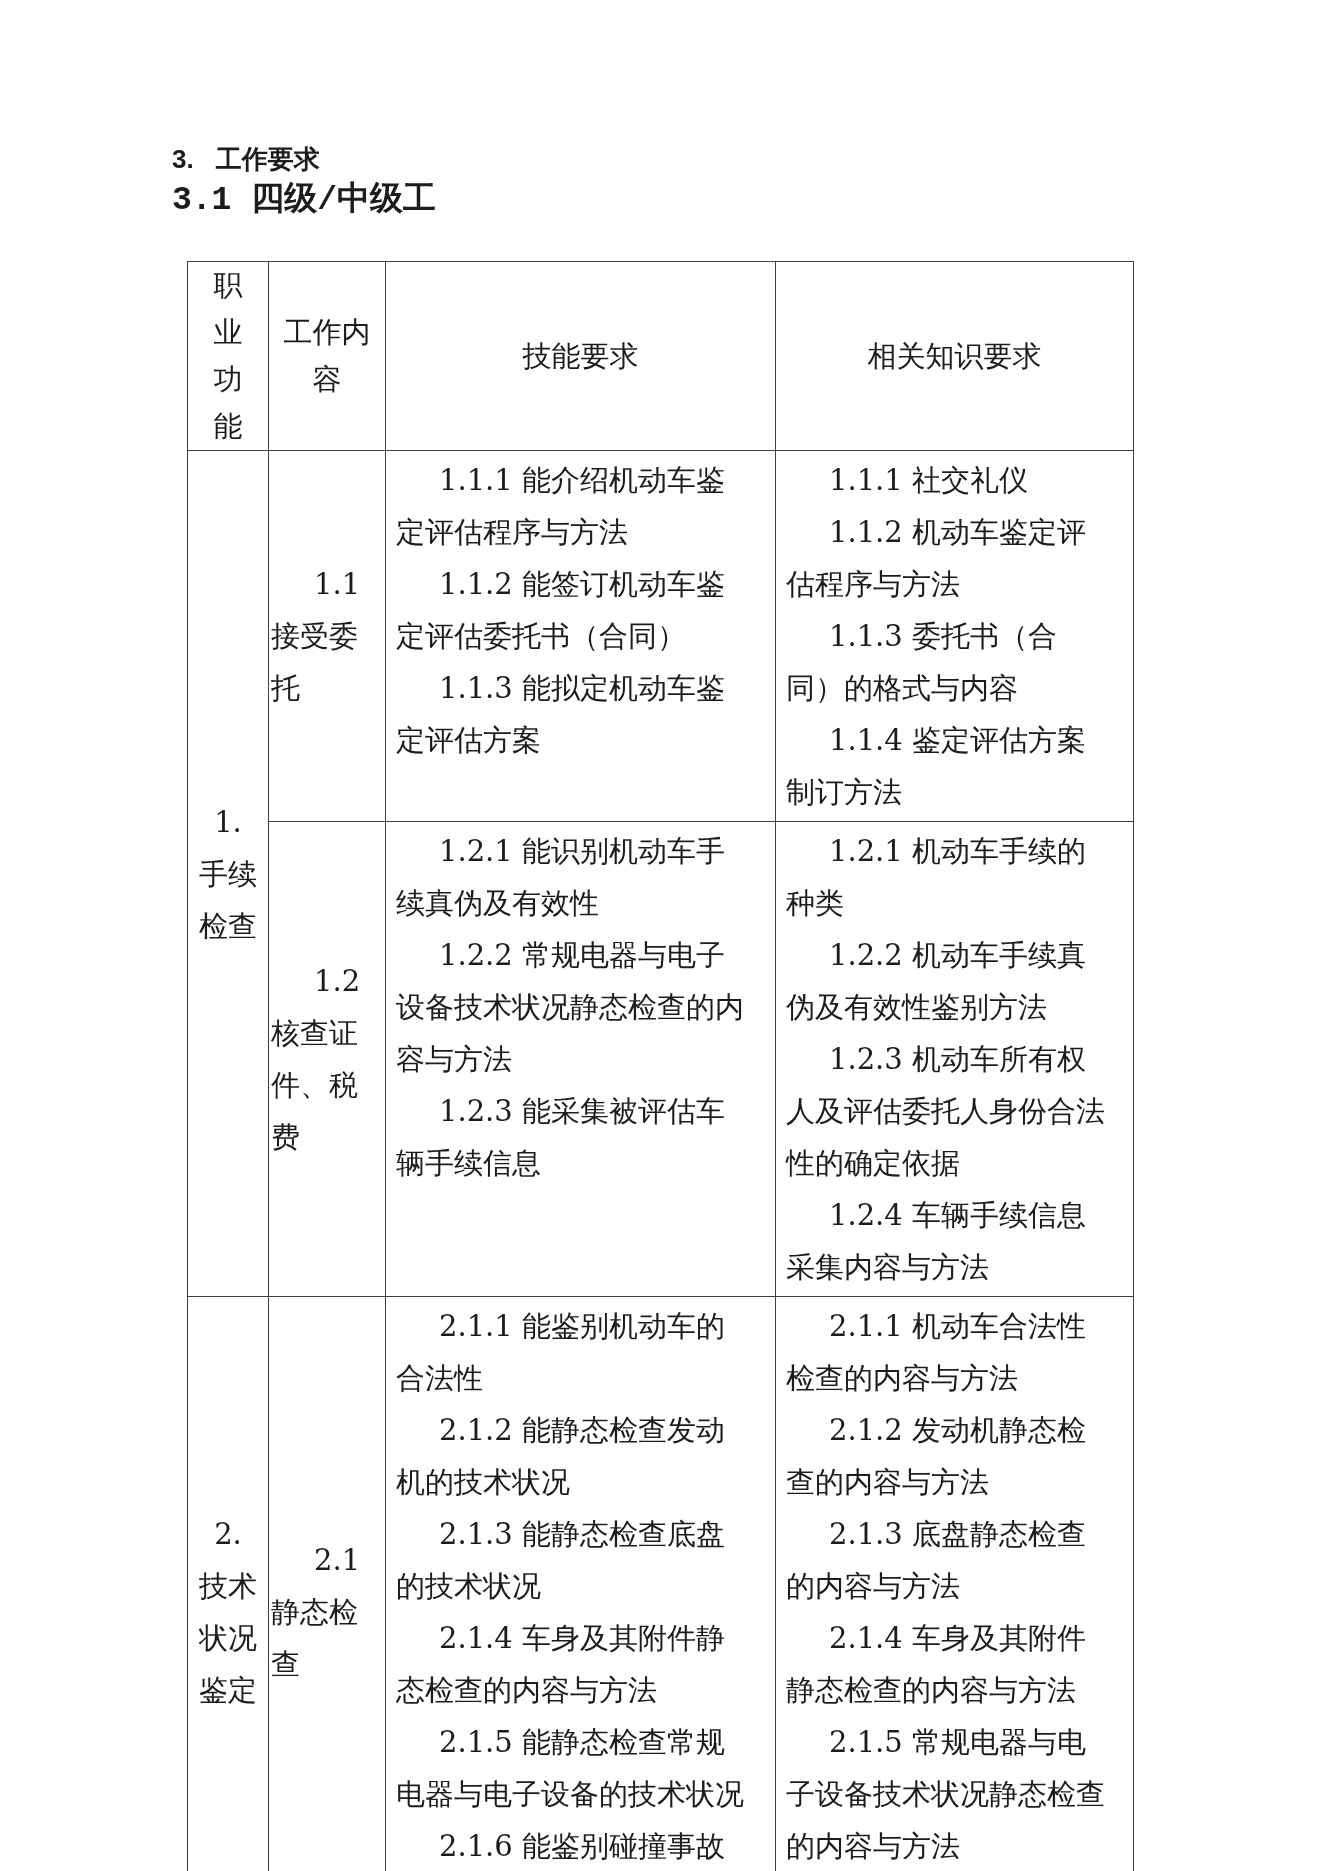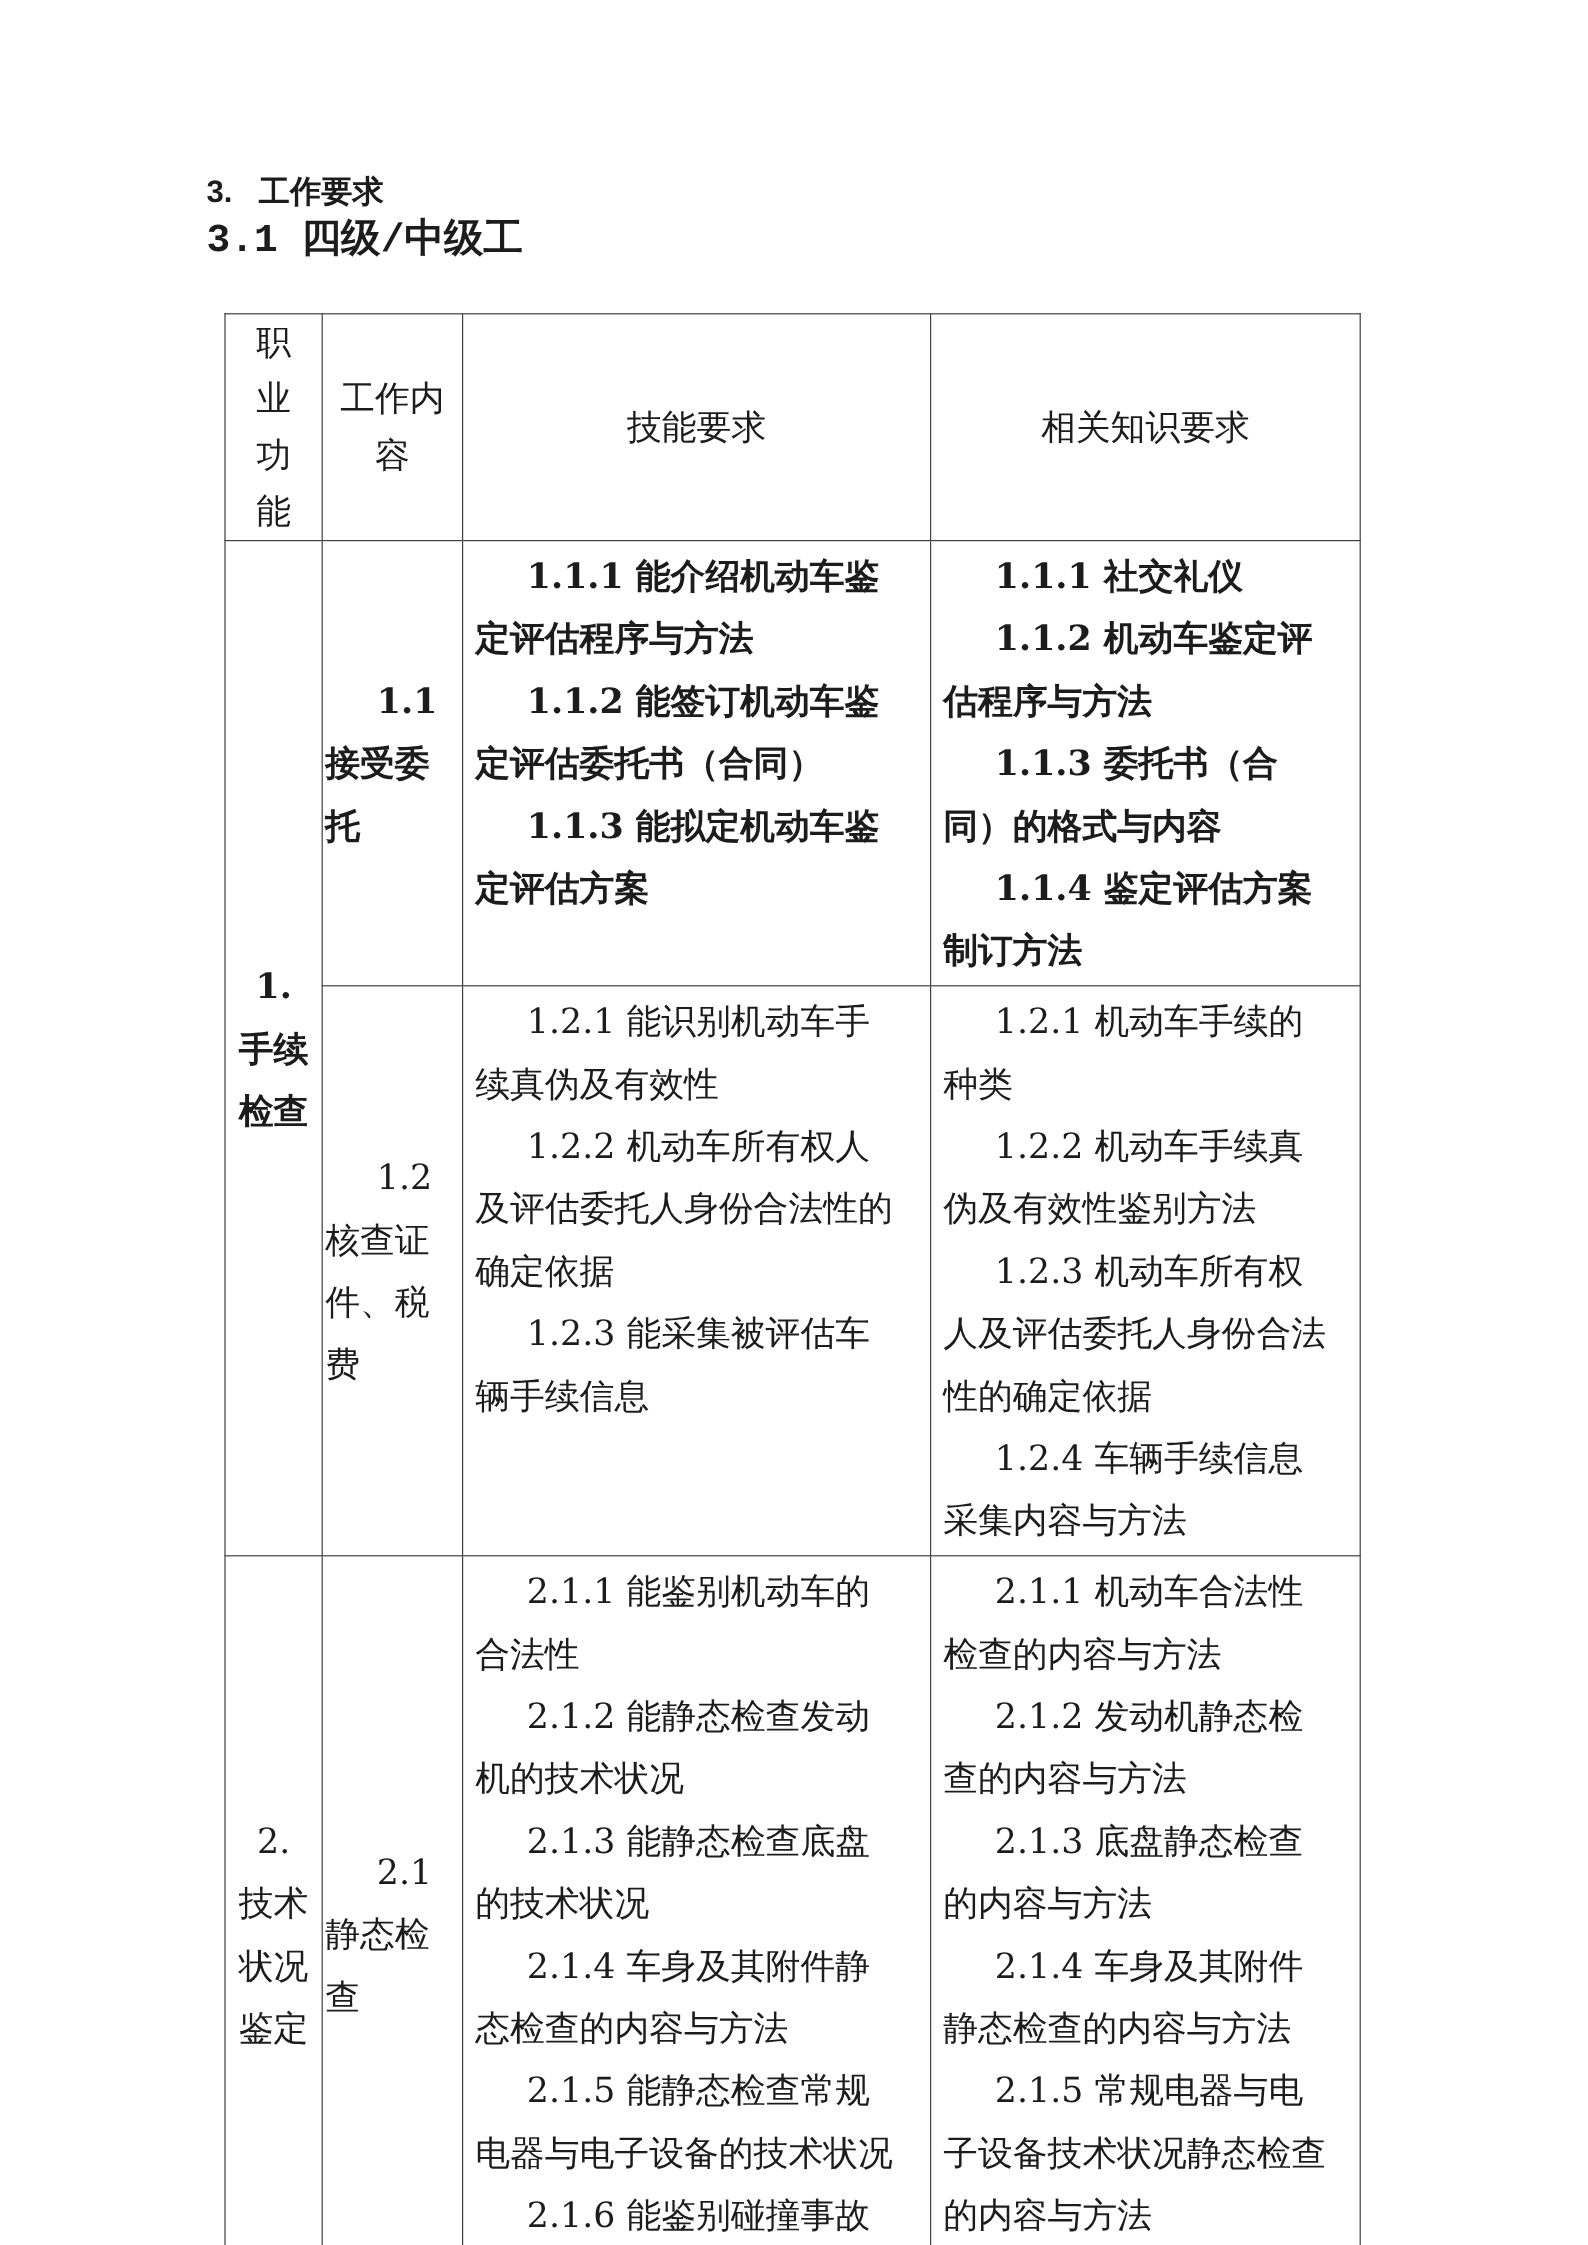--- a/index.html
+++ b/index.html
@@ -78,21 +78,21 @@
     vertical-align: top;
     padding: 3px 0 3px 0;
   }
   td.skill-cell { padding-left: 10px; padding-right: 27px; }
   td.know-cell  { padding-left: 10px; padding-right: 21px; }
   .req-cell .item {
     margin: 0;
     text-indent: 43px;
     line-height: 52px;
   }
-  tr.r-1 > td { height: 315px; font-weight: bold; }
+  tr.r-1 > td { height: 315px; }
   tr.r-2 > td { height: 365px; }
   tr.r-3 > td { height: 518px; }
 
   .page-number {
     margin-top: 66px;
     text-align: center;
     font-size: 24px;
   }
 </style>
 </head>
@@ -135,21 +135,21 @@
             <p class="item">1.1.1 社交礼仪</p>
             <p class="item">1.1.2 机动车鉴定评估程序与方法</p>
             <p class="item">1.1.3 委托书（合同）的格式与内容</p>
             <p class="item">1.1.4 鉴定评估方案制订方法</p>
           </td>
       </tr>
       <tr class="r-2">
         <td class="work-cell">1.2 核查证件、税费</td>
         <td class="req-cell skill-cell">
             <p class="item">1.2.1 能识别机动车手续真伪及有效性</p>
-            <p class="item">1.2.2 机动车所有权人及评估委托人身份合法性的确定依据</p>
+            <p class="item">1.2.2 常规电器与电子设备技术状况静态检查的内容与方法</p>
             <p class="item">1.2.3 能采集被评估车辆手续信息</p>
           </td>
         <td class="req-cell know-cell">
             <p class="item">1.2.1 机动车手续的种类</p>
             <p class="item">1.2.2 机动车手续真伪及有效性鉴别方法</p>
             <p class="item">1.2.3 机动车所有权人及评估委托人身份合法性的确定依据</p>
             <p class="item">1.2.4 车辆手续信息采集内容与方法</p>
           </td>
       </tr>
       <tr class="r-3">

